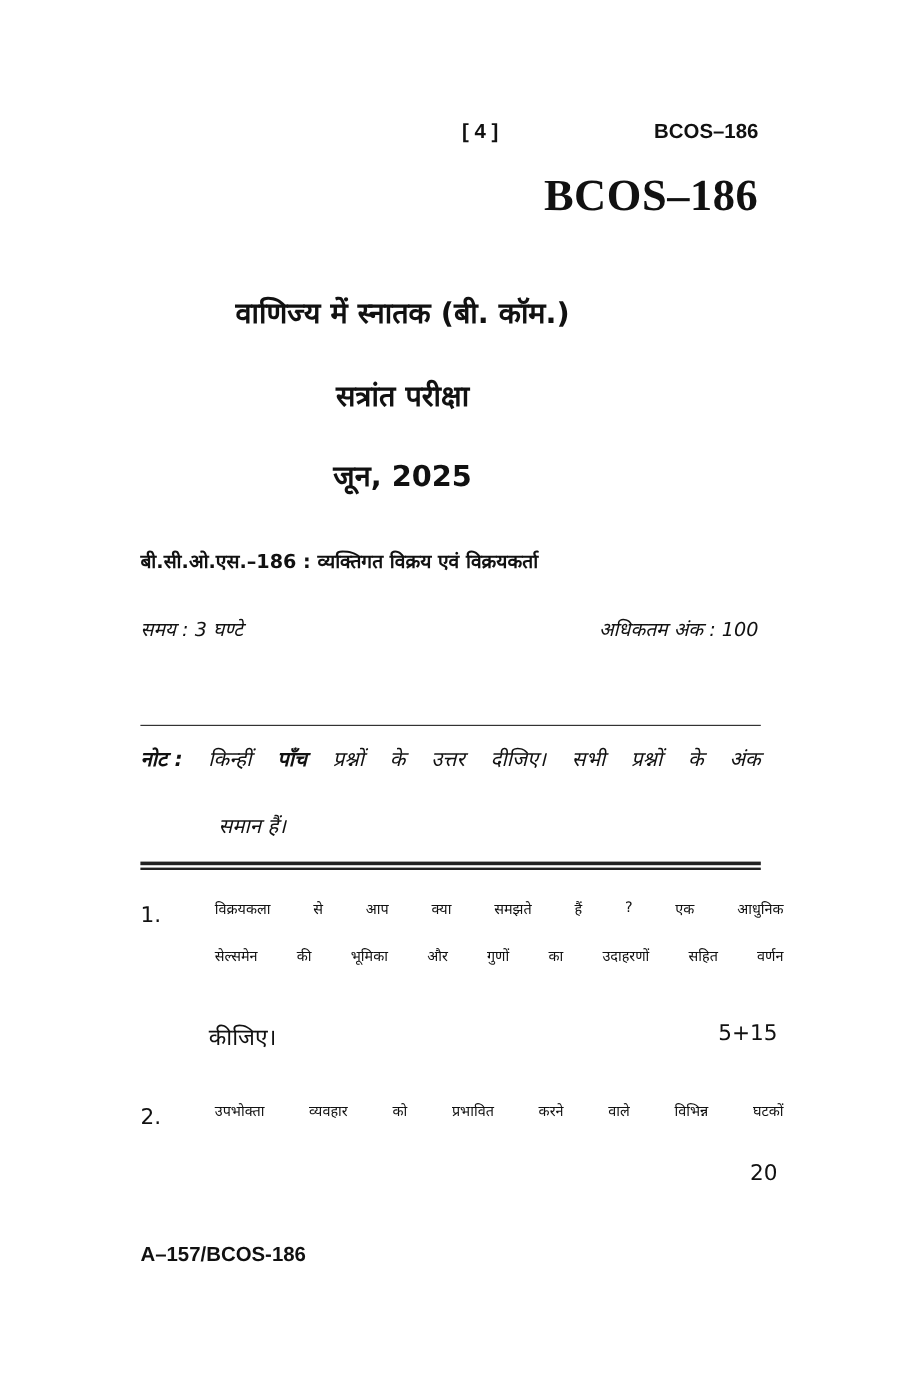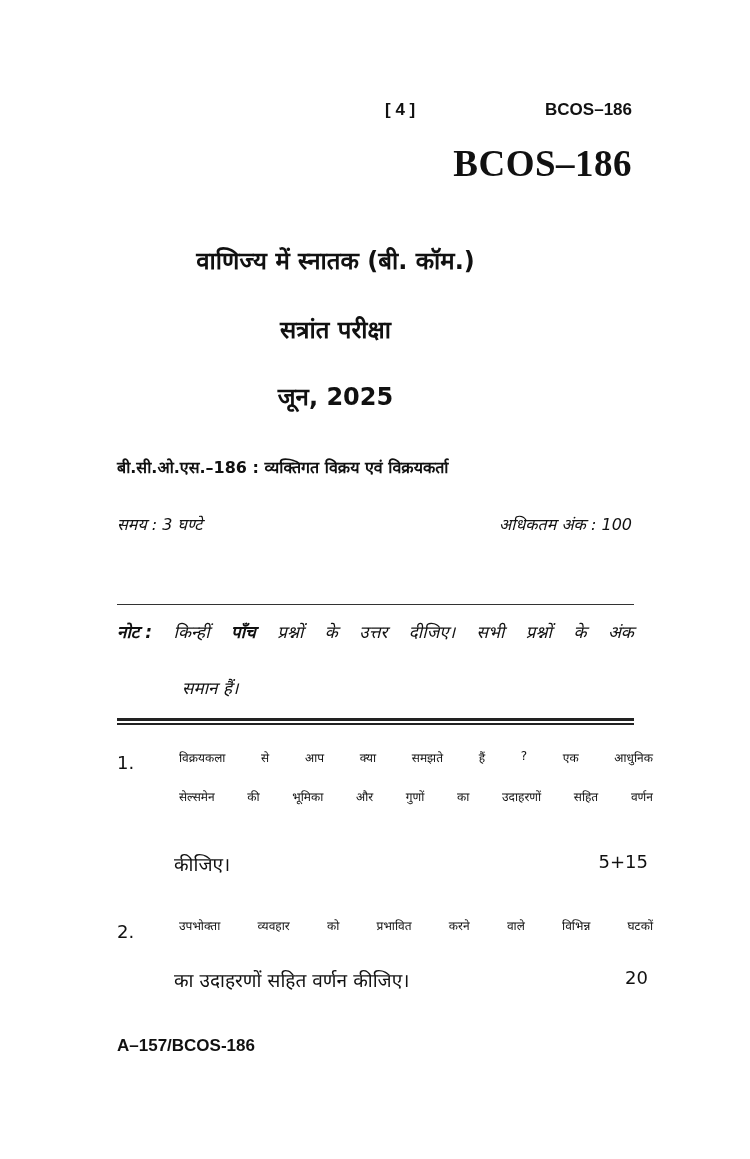--- a/index.html
+++ b/index.html
@@ -111,20 +111,19 @@
       <span>उपभोक्ता</span>
       <span>व्यवहार</span>
       <span>को</span>
       <span>प्रभावित</span>
       <span>करने</span>
       <span>वाले</span>
       <span>विभिन्न</span>
       <span>घटकों</span>
     </div>
     <div class="abs dv qline-last" style="top:967px;">
-      <span>का उदाहरणों सहित वर्णन कीजिए।</span>
       <span class="qmarks">20</span>
     </div>
   </div>
 
   <div class="abs sans footer">A–157/BCOS-186</div>
 
 </div>
 
 </body></html>

